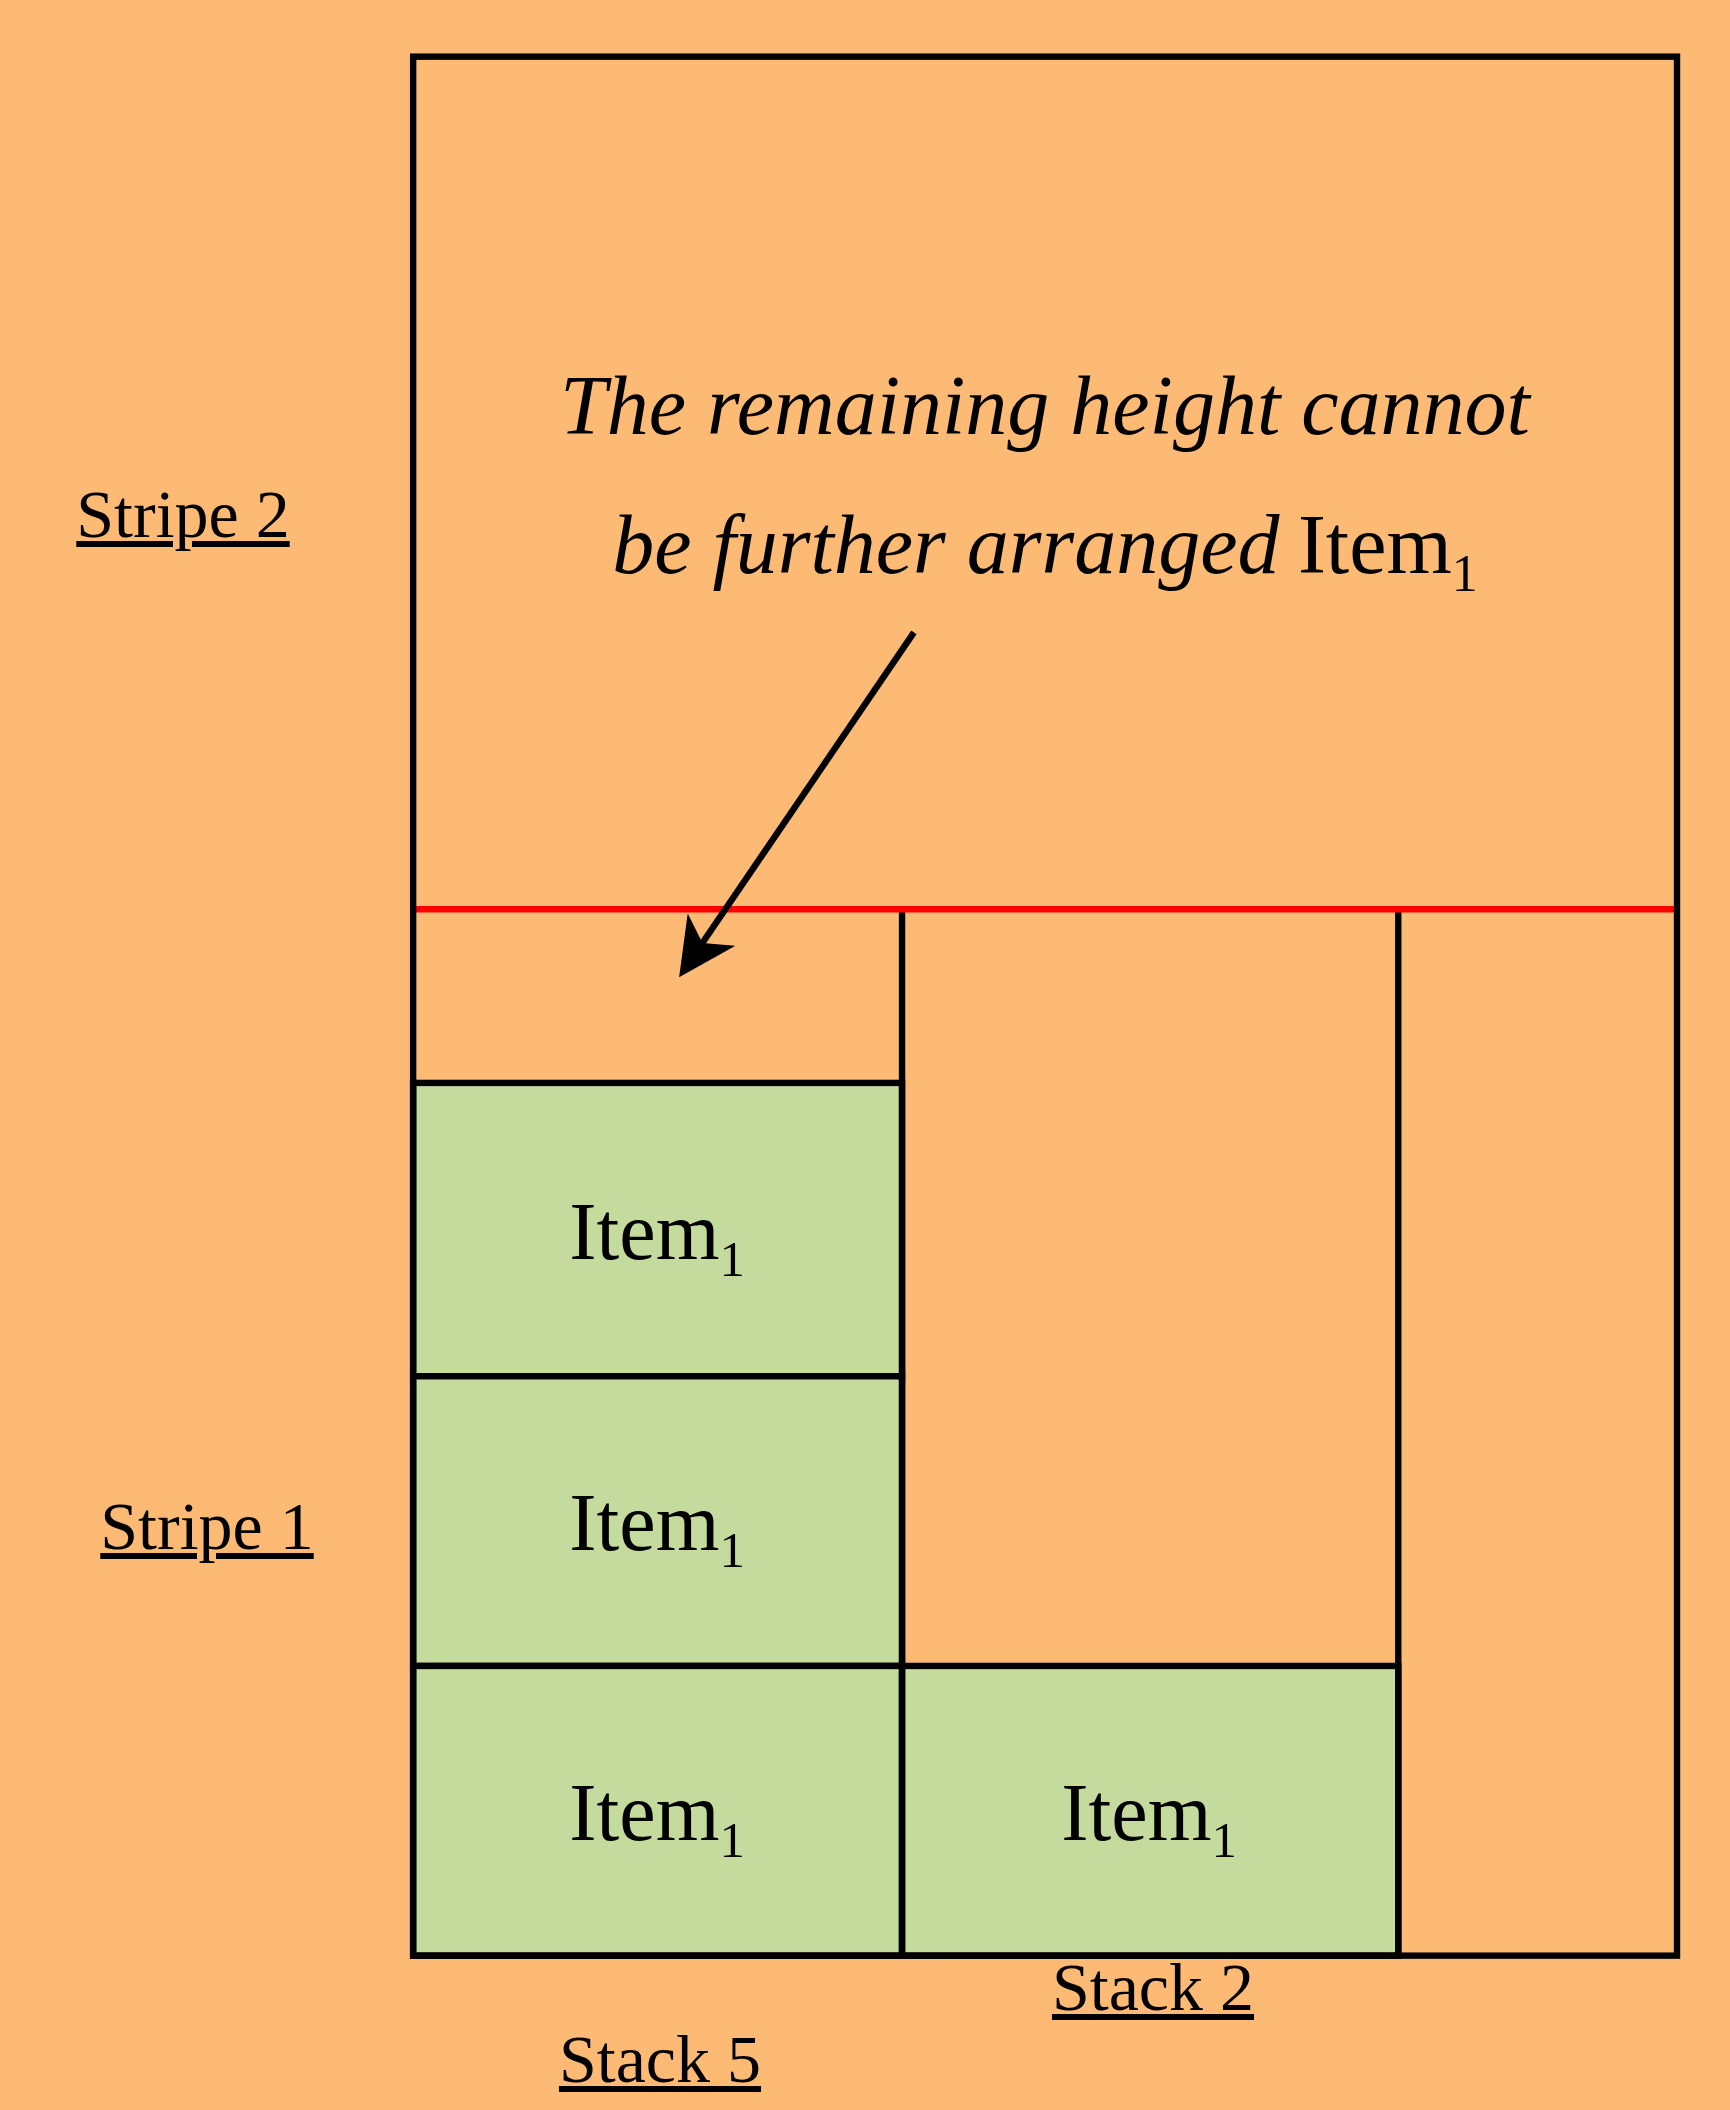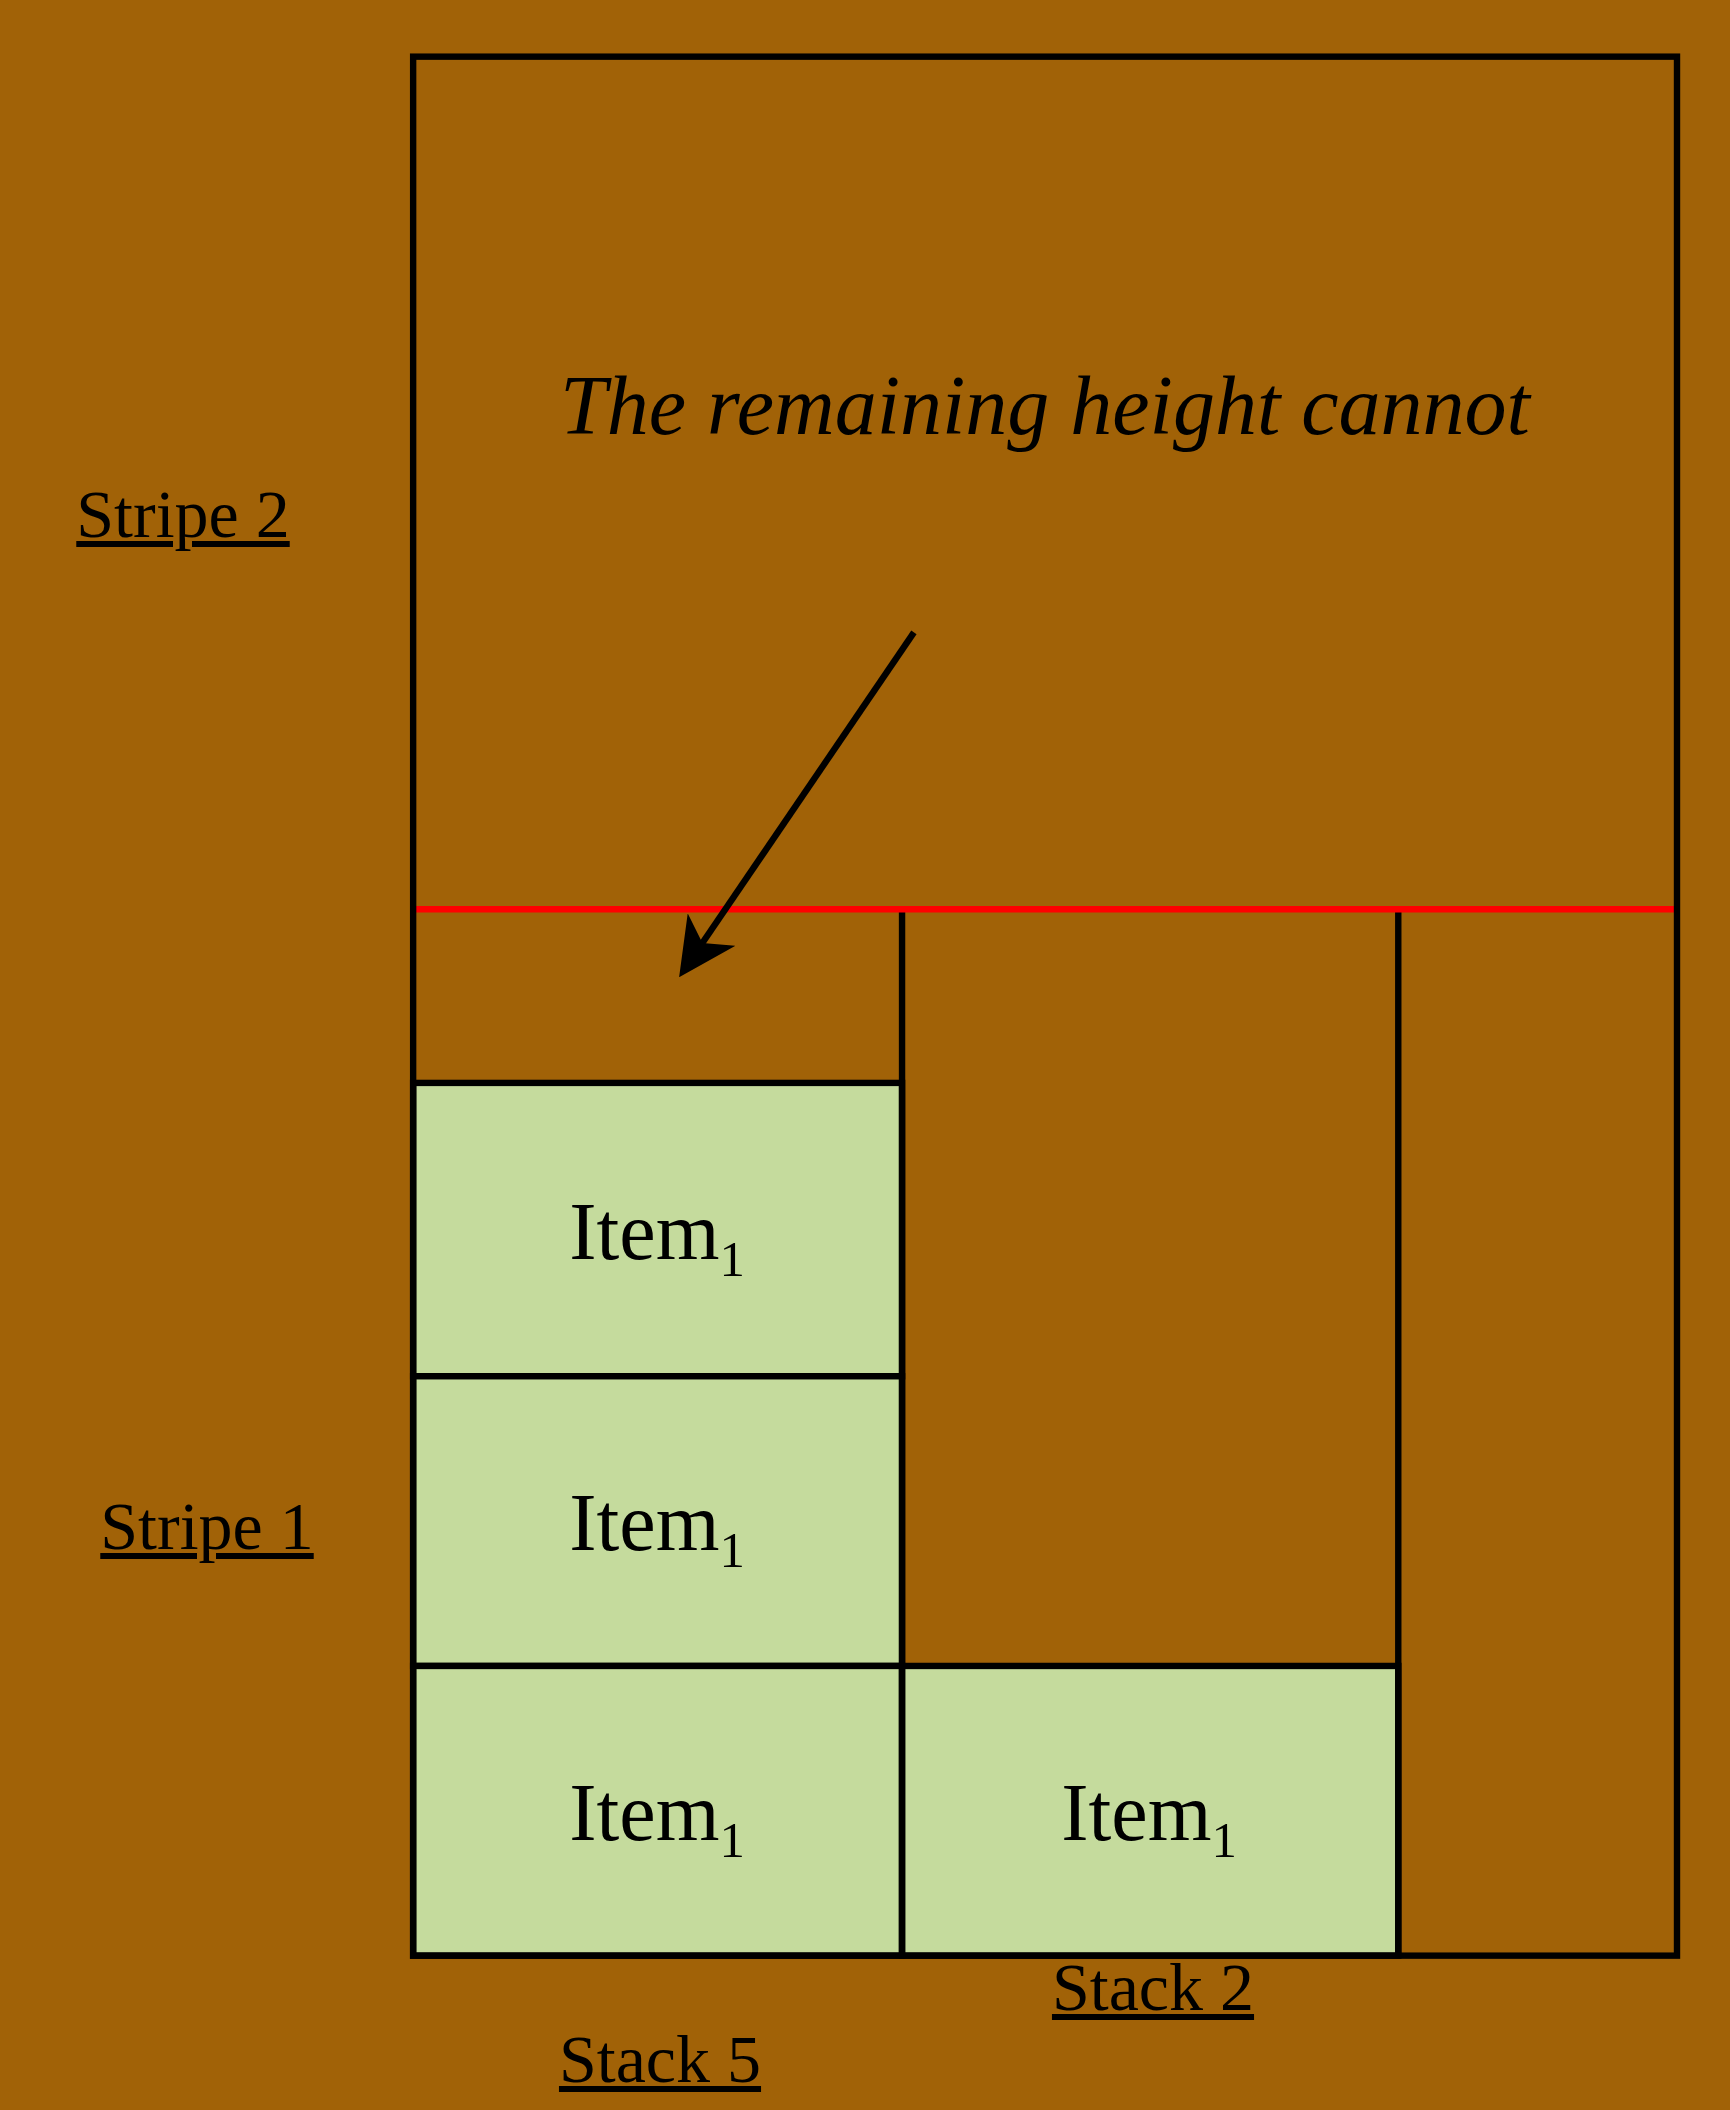--- a/index.html
+++ b/index.html
@@ -4,21 +4,21 @@
 <style>
   html, body {
     margin: 0;
     padding: 0;
     background: #ffffff;
   }
   .canvas {
     position: relative;
     width: 1731px;
     height: 2111px;
-    background: #a16207;
+    background: #fdba74;
     font-family: "Liberation Serif", "DejaVu Serif", serif;
     color: #000000;
     overflow: hidden;
   }
   svg.diagram {
     position: absolute;
     left: 0;
     top: 0;
     width: 1731px;
     height: 2111px;
@@ -82,20 +82,23 @@
 
     <rect x="452" y="62" width="1383" height="2078" fill="none" stroke="#000000" stroke-width="7"></rect>
 
     <line x1="1000" y1="692" x2="748" y2="1062" stroke="#000000" stroke-width="7" marker-end="url(#arrowhead)"></line>
   </svg>
 
   <div class="annotation">
     <div>
       <span>The remaining height cannot</span>
     </div>
+    <div>
+      <span>be further arranged</span><span class="upright"><span>Item</span><sub>1</sub></span>
+    </div>
   </div>
 
   <div class="label" style="left:183px; top:514px;">Stripe 2</div>
   <div class="label" style="left:183px; top:1526px;margin-left:24px;">Stripe 1</div>
 
   <div class="label" style="left:660px; top:2059px;">Stack 5</div>
   <div class="label" style="left:1153px; top:1987px;">Stack 2</div>
 
   <div class="item-label" style="left:657px; top:1232px;"><span>Item</span><sub>1</sub></div>
   <div class="item-label" style="left:657px; top:1523px;"><span>Item</span><sub>1</sub></div>

